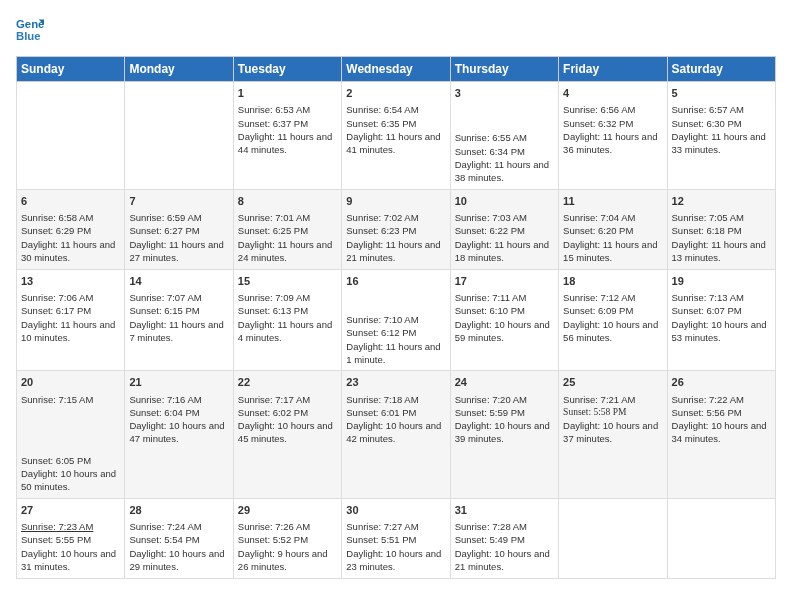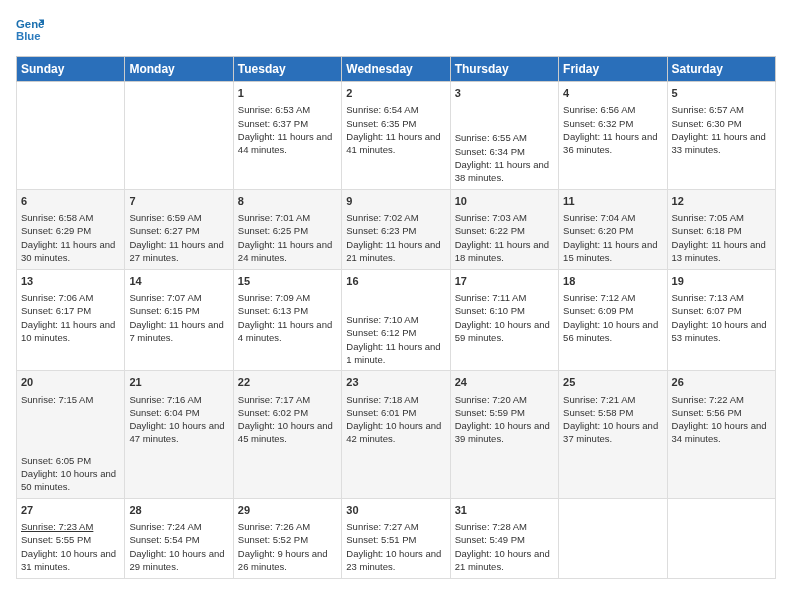--- a/index.html
+++ b/index.html
@@ -255,21 +255,21 @@
         </td>
         <td>
           <span class="day-num">24</span>
           <span style="display: block;">Sunrise: 7:20 AM</span>
           <span style="display: block;">Sunset: 5:59 PM</span>
           <span style="display: block;">Daylight: 10 hours and 39 minutes.</span>
         </td>
         <td>
           <span class="day-num">25</span>
           <span style="display: block;">Sunrise: 7:21 AM</span>
-          <span style="display: block;">Sunset: 5:58 PM</span>
+          <span style="display: block; font-family: Liberation Serif, serif;">Sunset: 5:58 PM</span>
           <span style="display: block;">Daylight: 10 hours and 37 minutes.</span>
         </td>
         <td>
           <span class="day-num">26</span>
           <span style="display: block;">Sunrise: 7:22 AM</span>
           <span style="display: block;">Sunset: 5:56 PM</span>
           <span style="display: block;">Daylight: 10 hours and 34 minutes.</span>
         </td>
       </tr>
       <tr>

